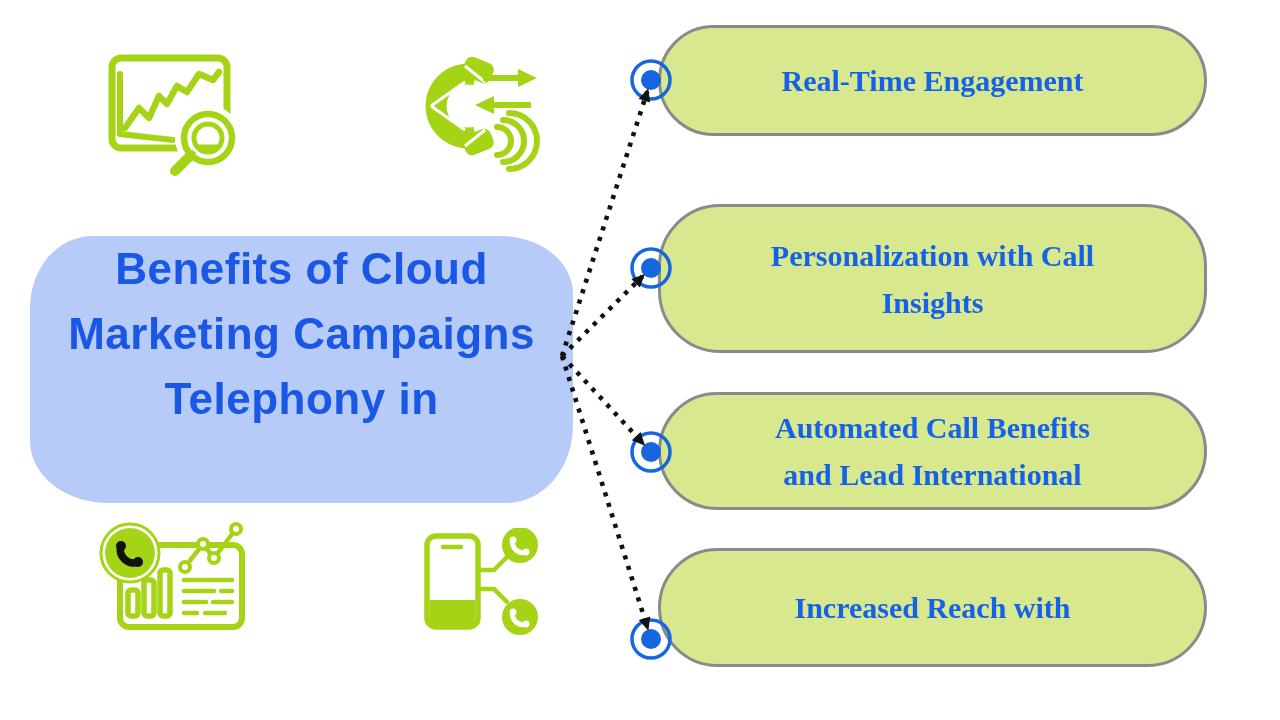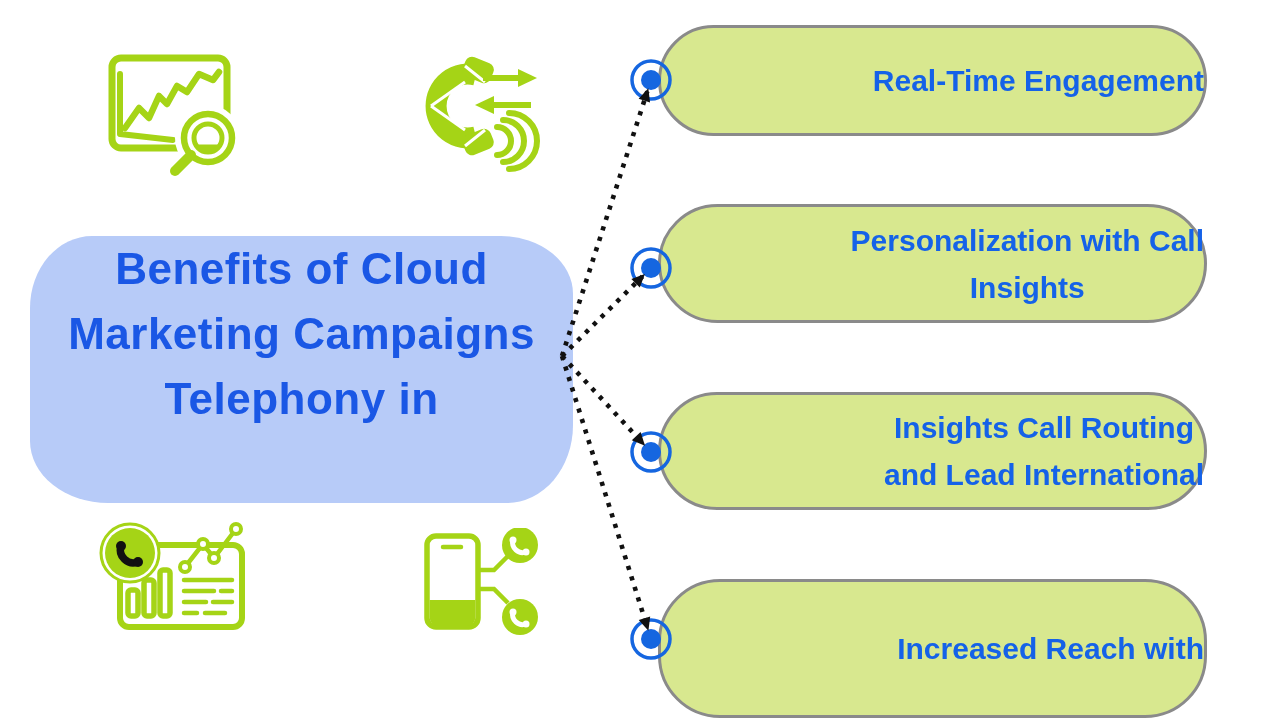--- a/index.html
+++ b/index.html
@@ -8,26 +8,26 @@
 
   
   .blob{position:absolute;left:30px;top:236px;width:543px;height:267px;background:#b7cbf8;
         border-radius:62px 72px 66px 78px / 72px 58px 78px 62px;
         display:flex;align-items:flex-start;justify-content:center;text-align:center;}
   .title{font-size:44px;font-weight:700;color:#1a57e5;line-height:65px;letter-spacing:.5px;}
   .title span{display:block;}
 
   
   .pill{position:absolute;left:658px;width:549px;background:#d8e88f;border:3.5px solid #8a8a8a;
-        border-radius:62px;box-sizing:border-box;display:flex;align-items:center;justify-content:flex-end;
-        text-align:center;}
+        border-radius:62px;box-sizing:border-box;display:flex;align-items:center;justify-content:center;
+        text-align:center;font-family:Liberation Serif, serif;}
   .pill1{top:25px;height:111px;}
-  .pill2{top:204px;height:119px;}
+  .pill2{top:204px;height:149px;}
   .pill3{top:392px;height:118px;}
-  .pill4{top:579px;height:139px;}
+  .pill4{top:548px;height:119px;}
   .pill-text{font-size:30px;font-weight:700;color:#1562e8;line-height:47px;}
   .pill-text span{display:block;}
 
   
   .icon{position:absolute;}
   .icon-analytics{left:105px;top:52px;}
   .icon-transfer{left:425px;top:48px;}
   .icon-report{left:98px;top:512px;}
   .icon-mobile{left:420px;top:528px;}
 
@@ -54,21 +54,21 @@
 
   <div class="pill pill2">
     <div class="pill-text">
       <span>Personalization with Call</span>
       <span>Insights</span>
     </div>
   </div>
 
   <div class="pill pill3">
     <div class="pill-text">
-      <span>Insights Call Routing</span>
+      <span>Automated Call Benefits</span>
       <span>and Lead International</span>
     </div>
   </div>
 
   <div class="pill pill4">
     <div class="pill-text">
       <span>Increased Reach with</span>
     </div>
   </div>
 

